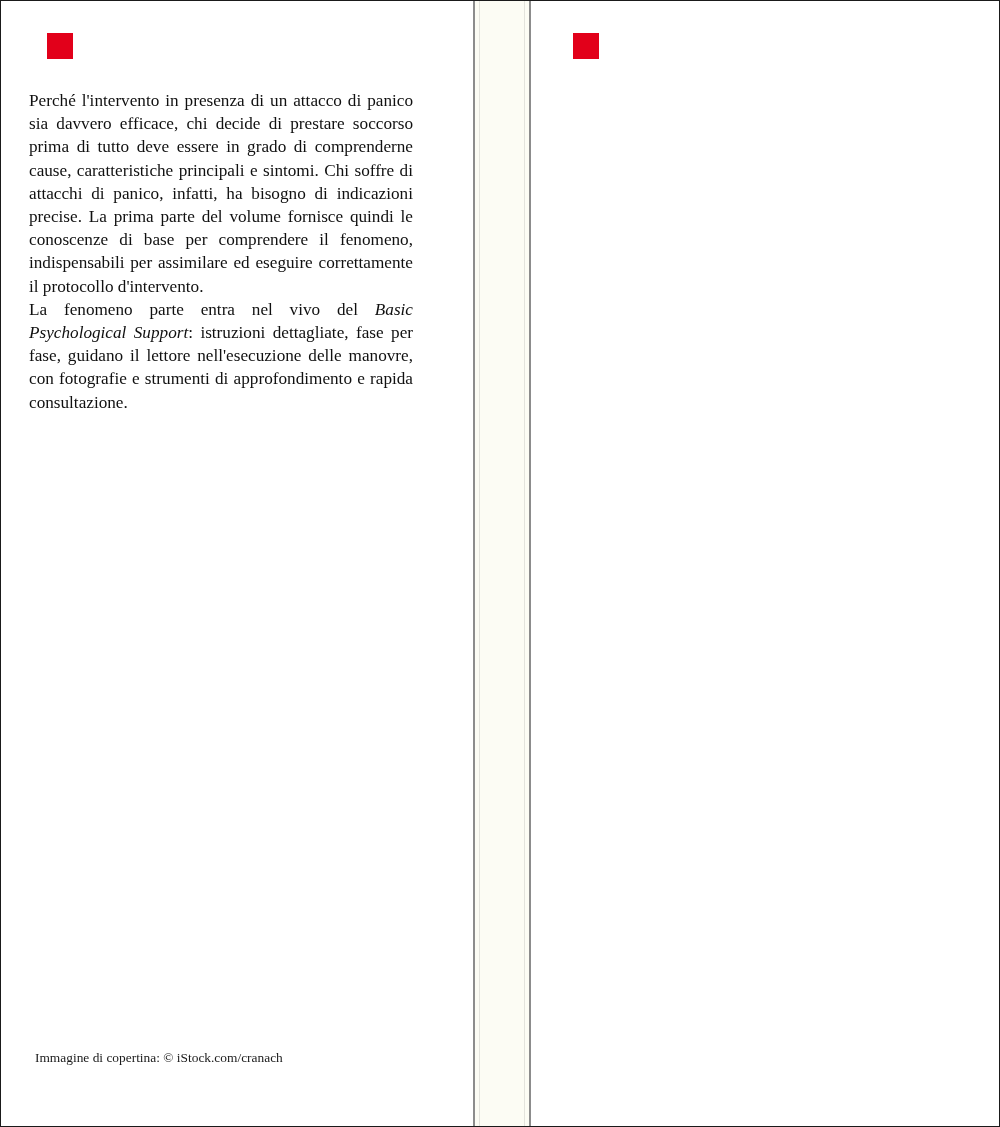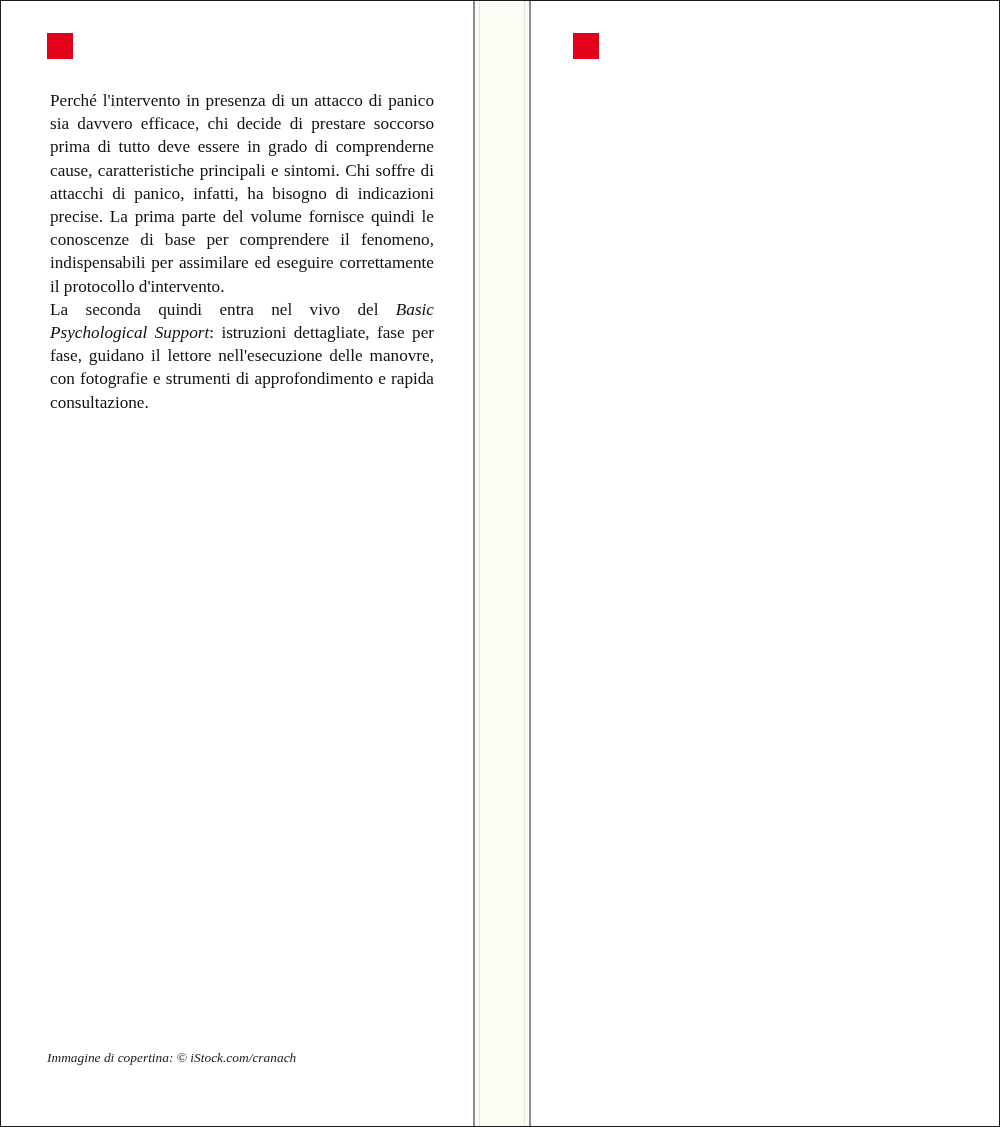--- a/index.html
+++ b/index.html
@@ -61,64 +61,63 @@
   }
   .flap-left  .marker { left: 46px; top: 32px; }
   .flap-right .marker { left: 42px; top: 32px; }
 
   
   .col {
     position: absolute;
     color: #101010;
   }
   .col-left {
-    left: 49px;
+    left: 28px;
     top: 88px;
     width: 384px;
   }
 
   .blurb {
     font-size: 17.2px;
     line-height: 23.2px;
     text-align: justify;
     text-justify: inter-word;
     hyphens: manual;
     margin: 0;
   }
   .blurb + .blurb { margin-top: 0; }
 
   .blurb em {
     font-style: italic;
   }
 
   .credit {
     position: absolute;
-    left: 46px;
+    left: 34px;
     top: 1048px;
     font-size: 13.4px;
     line-height: 17px;
     color: #1a1a1a;
     white-space: nowrap;
-    font-style: italic;
   }
 </style>
 </head>
 <body>
 
 <div class="page">
 
   <div class="flap flap-left">
 
     <div class="marker"></div>
 
     <div class="col col-left">
 
       <p class="blurb">Perché l'intervento in presenza di un attacco di panico sia davvero efficace, chi decide di prestare soccorso prima di tutto deve essere in grado di comprenderne cause, caratteristiche principali e sintomi. Chi soffre di attacchi di panico, infatti, ha bisogno di indicazioni precise. La prima parte del volume fornisce quindi le conoscenze di base per comprendere il fenomeno, indispensabili per assimilare ed eseguire correttamente il protocollo d'intervento.</p>
 
-      <p class="blurb"><span>La seconda quindi entra nel vivo del </span><em>Basic Psychological Support</em><span>: istruzioni dettagliate, fase per fase, guidano il lettore nell'esecuzione delle manovre, con fotografie e strumenti di approfondimento e rapida consultazione.</span></p>
+      <p class="blurb"><span>La fenomeno parte entra nel vivo del </span><em>Basic Psychological Support</em><span>: istruzioni dettagliate, fase per fase, guidano il lettore nell'esecuzione delle manovre, con fotografie e strumenti di approfondimento e rapida consultazione.</span></p>
 
 
     </div>
 
     <div class="credit">Immagine di copertina: © iStock.com/cranach</div>
 
   </div>
 
   <div class="gutter">
     <div class="gutter-inner-line a"></div>

